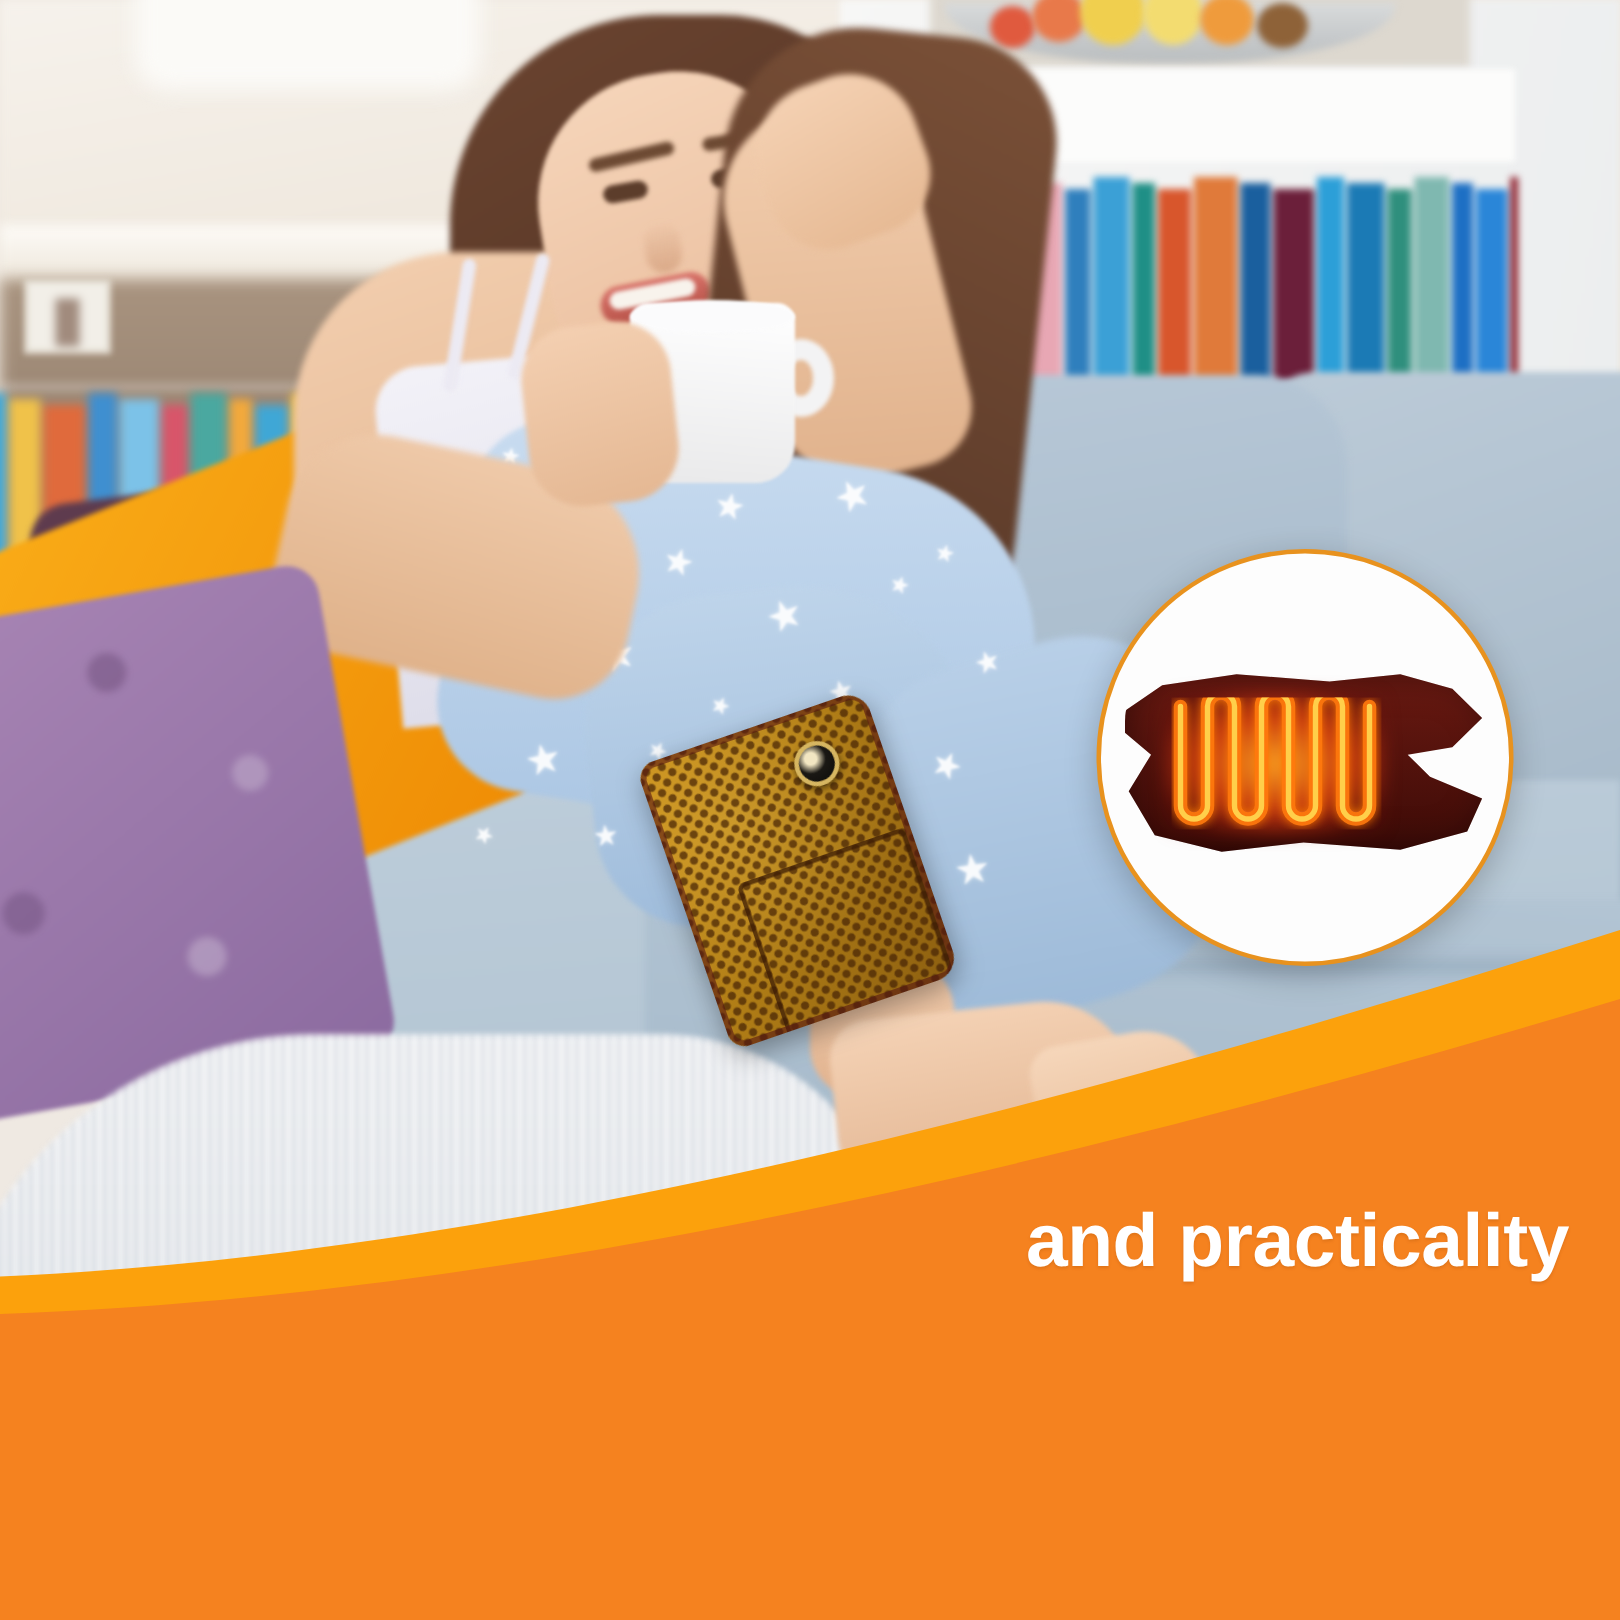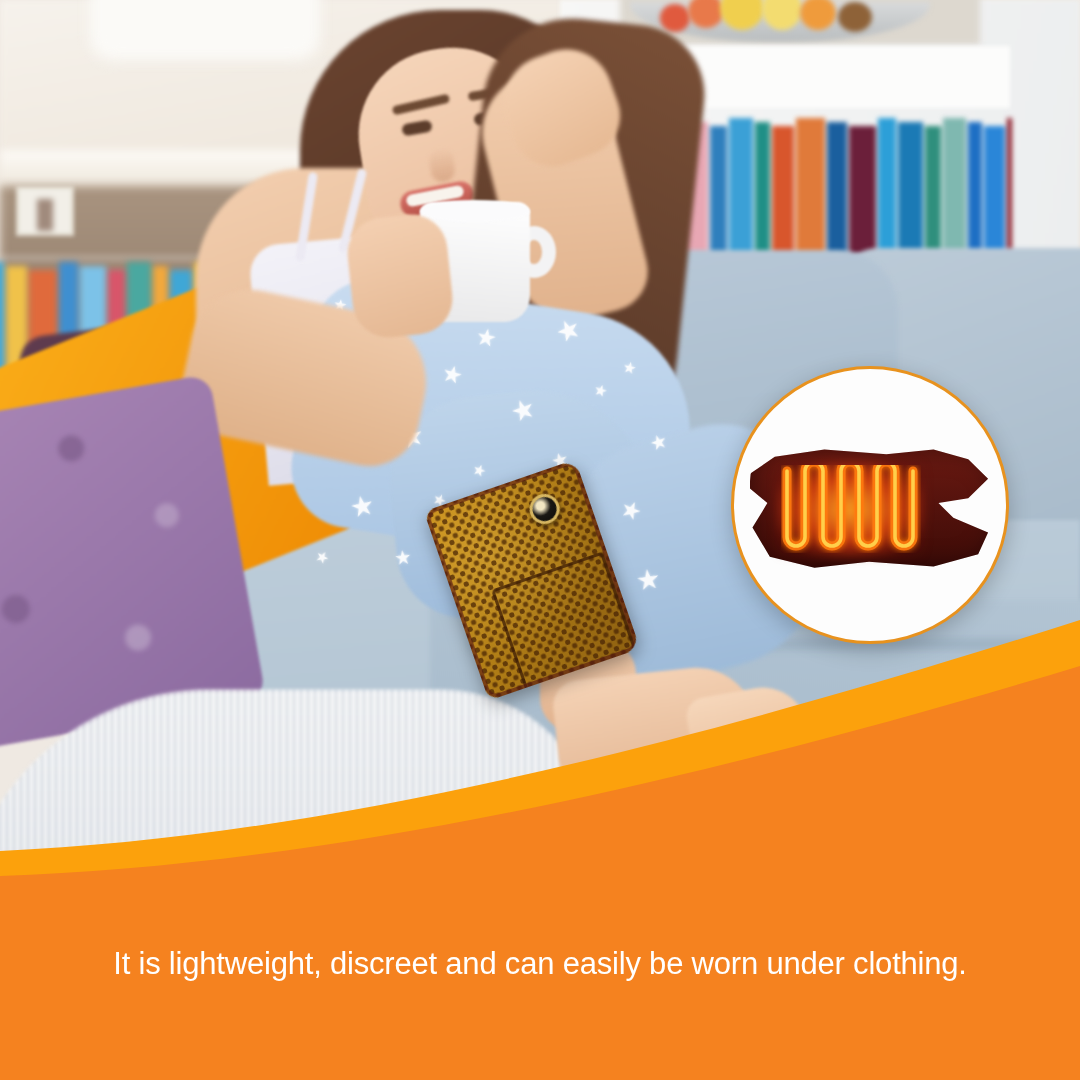--- a/index.html
+++ b/index.html
@@ -367,19 +367,19 @@
       </div>
     </div>
   </div>
 
   <svg class="swoosh" viewBox="0 0 1080 1080" preserveAspectRatio="none">
     <path d="M0 851 C 300 838, 640 760, 1080 620 L1080 1080 L0 1080 Z" fill="#FCA10C"></path>
     <path d="M0 876 C 300 866, 650 796, 1080 666 L1080 1080 L0 1080 Z" fill="#F5821F"></path>
   </svg>
 
   <div class="headline">
+    <span class="l2">and practicality</span>
   </div>
 
   <div class="subcopy">
-    <span>It is lightweight, discreet and can easily be worn under clothing.</span>
   </div>
 
 </div>
 
 </body></html>

